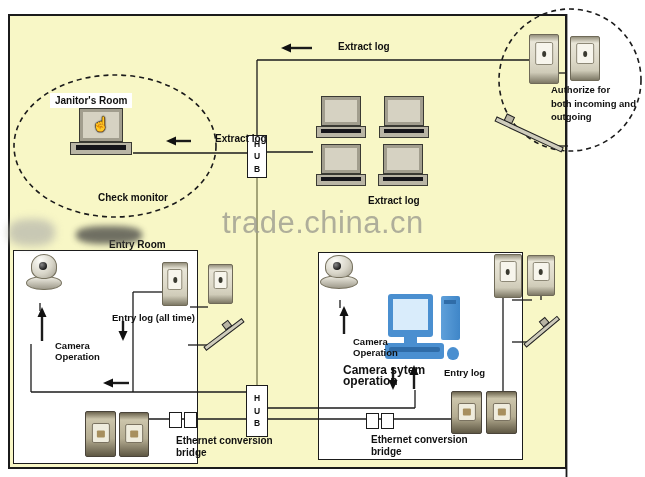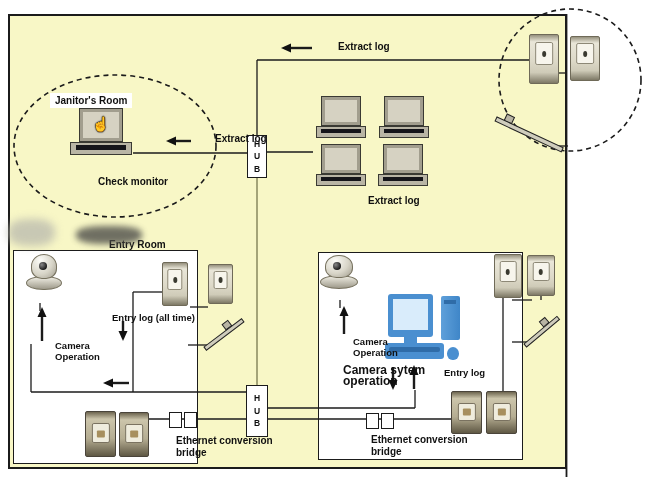--- a/index.html
+++ b/index.html
@@ -228,26 +228,30 @@
         <i></i>
       </div>
     <div class="stand" style="left:20px;top:44px;width:13px;height:6px;"></div>
     <div class="tower" style="left:57px;top:3px;width:19px;height:44px;"></div>
     <div class="kbd" style="left:1px;top:50px;width:59px;height:16px;"></div>
     <div class="mouse" style="left:63px;top:54px;width:12px;height:13px;"></div>
   </div>
 
   <div class="smudge" style="left:8px;top:219px;width:47px;height:27px;background:#b9b9ae;filter:blur(4px);opacity:.75;"></div>
   <div class="smudge" style="left:76px;top:226px;width:66px;height:18px;background:#4e4e4a;filter:blur(3px);opacity:.8;"></div>
+  <div class="wm" style="left:222px;top:205px;">trade.china.cn</div>
 
   <div class="lbl" style="left:317px;top:41px;">Extract log</div>
   <div class="lbl" style="left:194px;top:133px;">Extract log</div>
   <div class="lbl" style="left:347px;top:195px;">Extract log</div>
   <div class="lbl" style="left:50px;top:86px;background:#fff;padding:2px 5px;margin-top:7px;">Janitor's Room</div>
-  <div class="lbl" style="left:77px;top:176px;">Check monitor</div>
+  <div class="lbl" style="left:77px;top:192px;">Check monitor</div>
+  <div class="lbl" style="left:530px;top:83px;font-size:9.5px;line-height:13.5px;">Authorize for
+both incoming and
+outgoing</div>
   <div class="lbl" style="left:88px;top:239px;">Entry Room</div>
   <div class="lbl" style="left:91px;top:312px;font-size:9.5px;">Entry log (all time)</div>
   <div class="lbl" style="left:34px;top:340px;font-size:9.5px;">Camera
 Operation</div>
   <div class="lbl" style="left:155px;top:435px;line-height:11.5px;">Ethernet conversion
 bridge</div>
   <div class="lbl" style="left:332px;top:336px;font-size:9.5px;">Camera
 Operation</div>
   <div class="lbl" style="left:322px;top:365px;font-size:12px;">Camera sytem
 operation</div>

